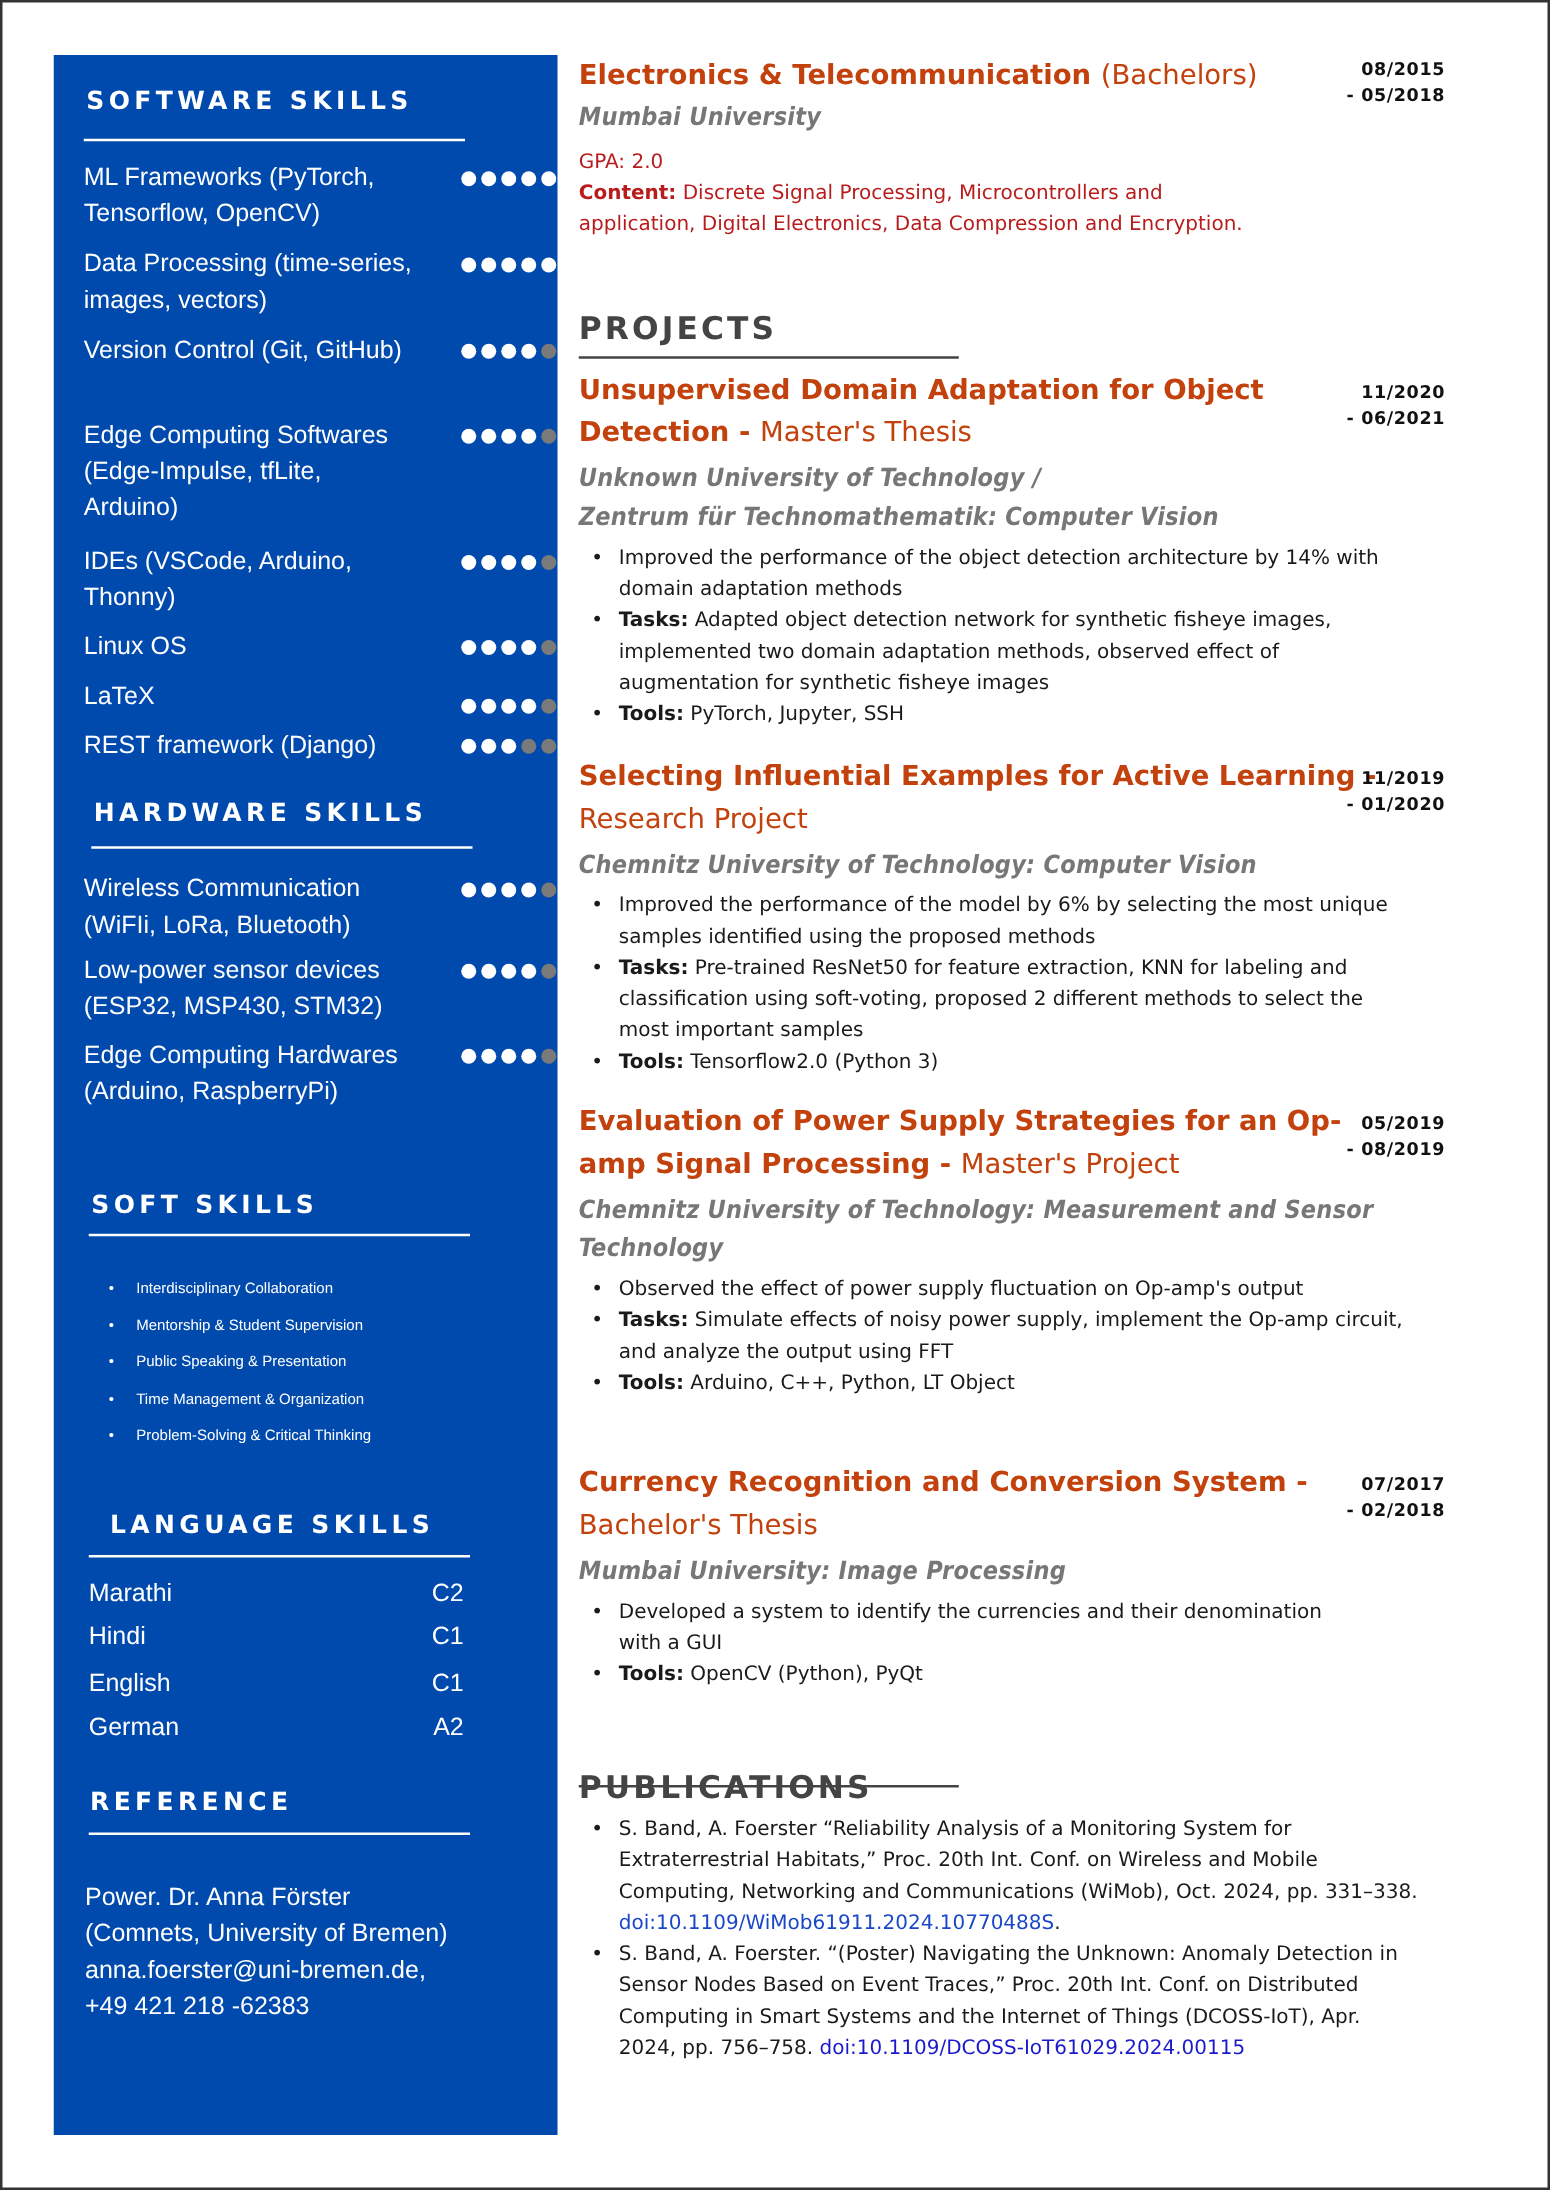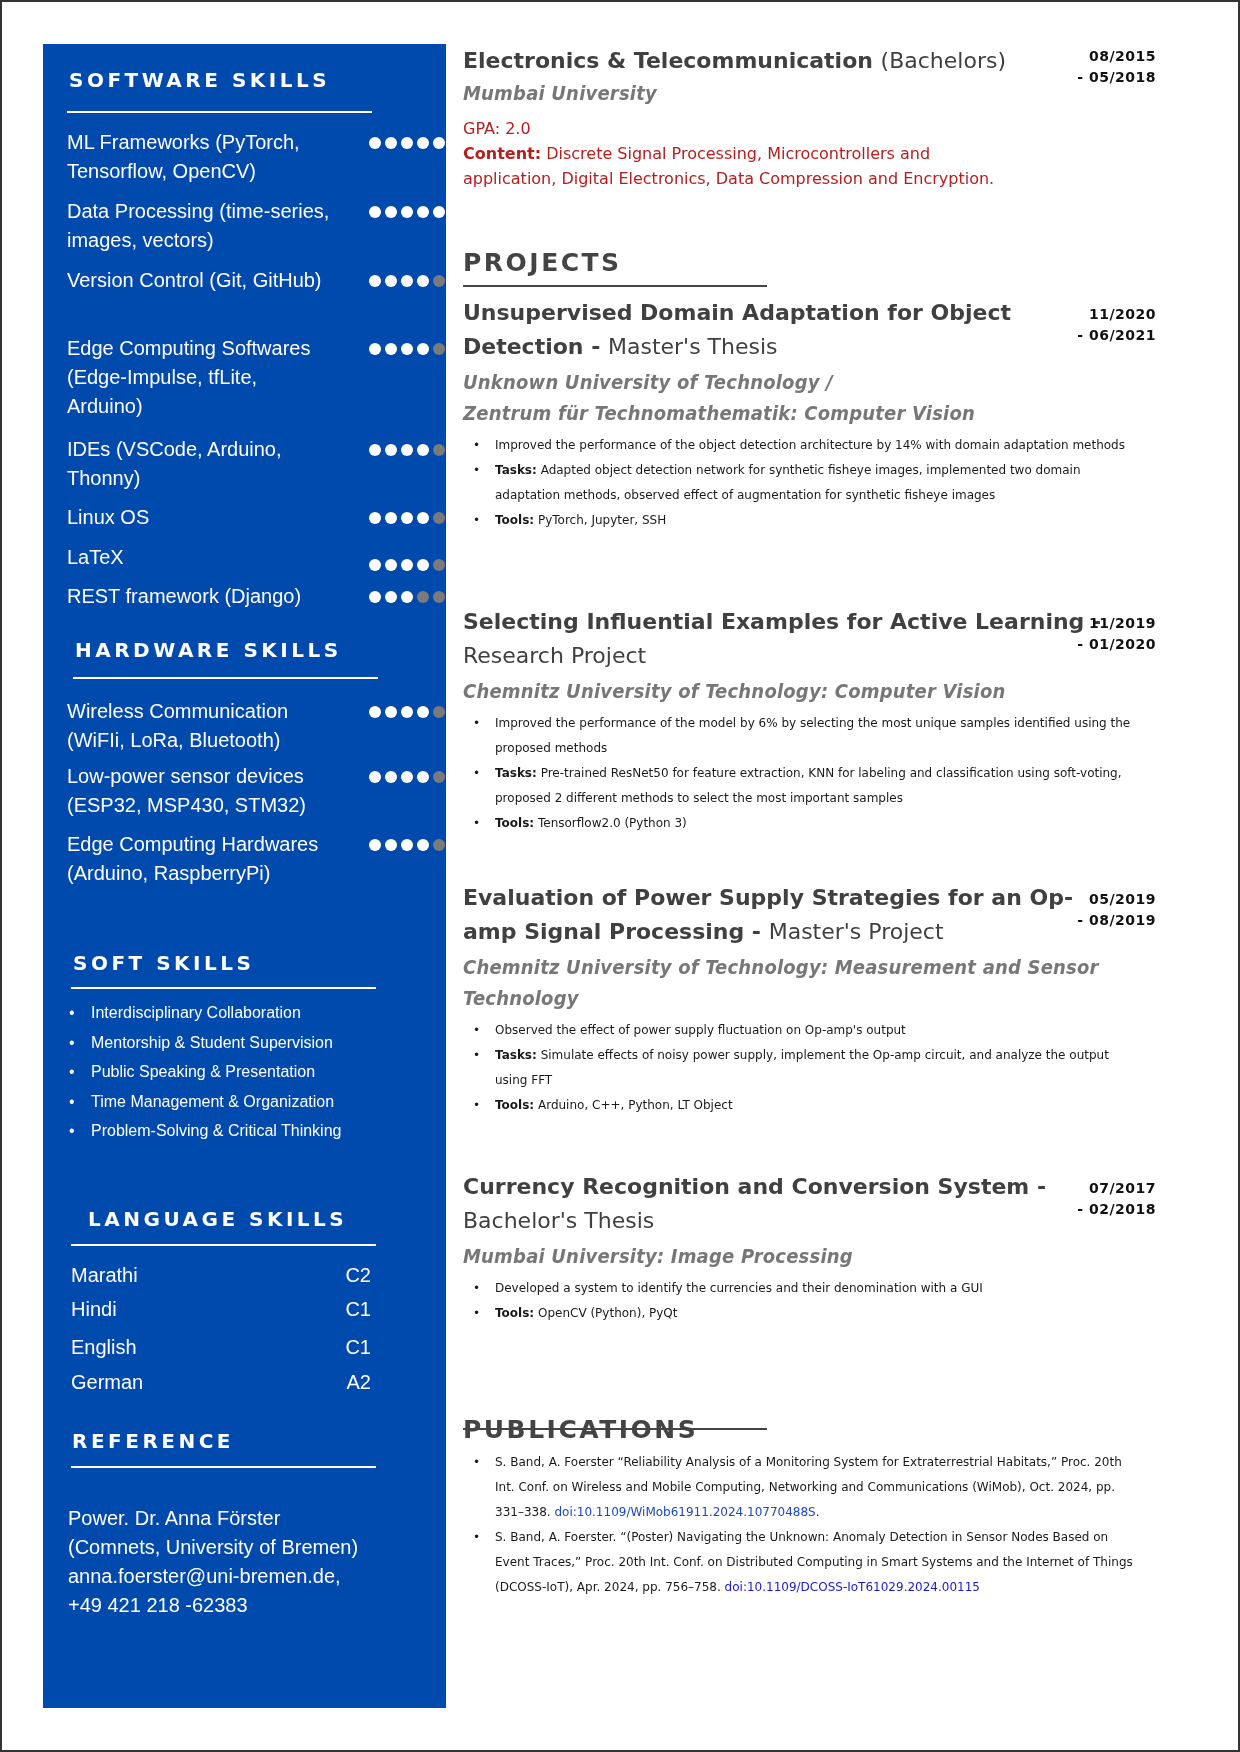--- a/index.html
+++ b/index.html
@@ -6,34 +6,34 @@
   body { width: 1240px; height: 1752px; position: relative; overflow: hidden; font-family: "Liberation Sans", sans-serif; }
   .frame { position: absolute; left: 0; top: 0; width: 1236px; height: 1748px; border: 2px solid #333; box-sizing: content-box; }
   .sidebar { position: absolute; left: 43px; top: 44px; width: 403px; height: 1664px; background: #004aad; color: #fff; }
   .sb-head { position: absolute; left: 26px; font-family: "DejaVu Sans", sans-serif; font-weight: bold; font-size: 20px; letter-spacing: 3.5px; color: #fff; }
   .sb-rule { position: absolute; height: 2px; background: #fff; width: 305px; }
   .skill { position: absolute; left: 24px; width: 380px; }
   .skill-name { position: absolute; left: 0; top: 0; width: 265px; font-size: 20px; line-height: 29px; color: #fff; }
   .dots { position: absolute; left: 302px; top: 9px; display: flex; gap: 4px; }
   .dot { width: 12px; height: 12px; border-radius: 50%; background: #fff; }
   .dot.off { background: #7a7a7a; }
-  .soft-list { position: absolute; left: 24px; top: 1000px; margin: 0; padding: 0 0 0 24px; list-style: none; font-size: 16px; line-height: 29.5px; }
+  .soft-list { position: absolute; left: 24px; top: 1000px; margin: 18px; padding: 0 0 0 24px; list-style: none; font-size: 12px; line-height: 29.5px; }
   .soft-list li { position: relative; padding-left: 0; }
   .soft-list li::before { content: "•"; position: absolute; left: -22px; }
   .lang-row { position: absolute; left: 28px; width: 300px; font-size: 20px; }
   .lang-level { position: absolute; right: 0; top: 0; }
   .ref { position: absolute; left: 25px; top: 1497px; font-size: 20px; line-height: 29px; }
 
   .main { position: absolute; left: 463px; top: 0; width: 740px; }
   .date { position: absolute; right: 47px; width: 120px; text-align: right; font-family: "DejaVu Sans", sans-serif; font-weight: bold; font-size: 14px; line-height: 21px; color: #111; letter-spacing: 0.5px; }
-  .h-title { position: absolute; left: 0; width: 640px; font-family: "DejaVu Sans", sans-serif; font-weight: bold; font-size: 22px; line-height: 34px; color: #404040; }
+  .h-title { position: absolute; left: 0; width: 640px; font-family: "DejaVu Sans", sans-serif; font-weight: bold; font-size: 22px; line-height: 34px; color: #c2410c; }
   .h-title .sub { font-weight: normal; }
   .inst { position: absolute; left: 0; width: 640px; font-family: "DejaVu Sans Condensed", "DejaVu Sans", sans-serif; font-style: italic; font-weight: bold; font-size: 20px; line-height: 31px; color: #777; letter-spacing: 0.2px; }
   .body-text { position: absolute; left: 0; width: 620px; font-family: "DejaVu Sans", sans-serif; font-size: 16px; line-height: 25px; color: #b91c1c; }
-  .bl { position: absolute; left: 0; width: 640px; margin: 0; padding: 0 0 0 32px; list-style: none; font-family: "DejaVu Sans", sans-serif; font-size: 12px; line-height: 25px; color: #1a1a1a; }
+  .bl { position: absolute; left: 0; width: 640px; margin: 0; padding: 0 0 0 32px; list-style: none; font-family: "DejaVu Sans", sans-serif; font-size: 16px; line-height: 25px; color: #1a1a1a; }
   .bl li { position: relative; }
   .bl li::before { content: "•"; position: absolute; left: -22px; }
   .sec-head { position: absolute; left: 0; font-family: "DejaVu Sans", sans-serif; font-weight: bold; font-size: 25px; letter-spacing: 2.5px; color: #444; }
   .sec-rule { position: absolute; left: 0; width: 304px; height: 2px; background: #444; }
   .link { color: #1a47c8; }
   .link2 { color: #1a1acc; }
   b { font-weight: bold; }
 </style>
 </head>
 <body>

